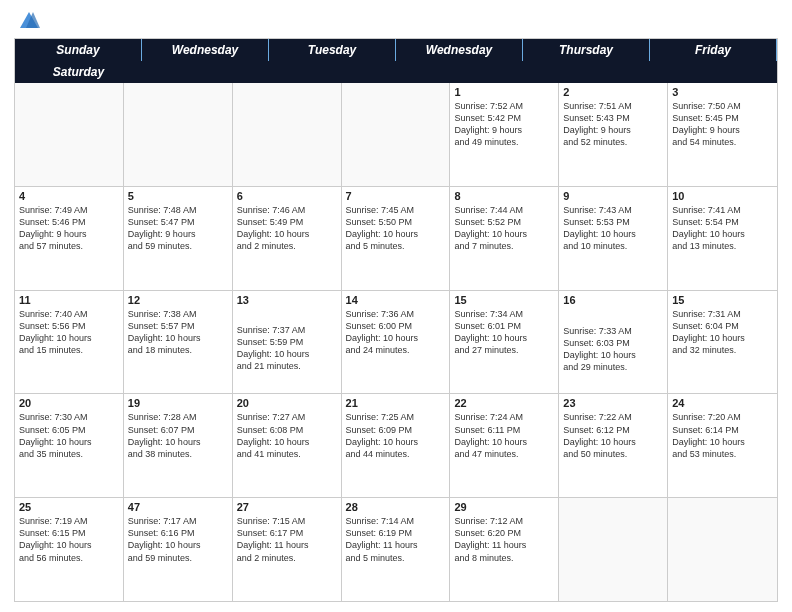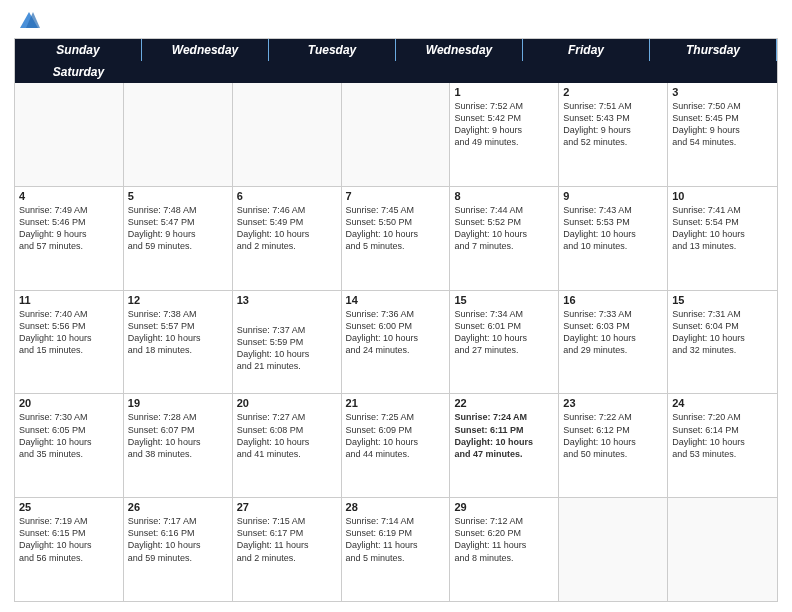--- a/index.html
+++ b/index.html
@@ -137,22 +137,22 @@
       <div class="subtitle"></div>
     </div>
   </div>
 
   <div class="calendar">
     <div class="cal-header">
     <div class="cal-header-cell">Sunday</div>
         <div class="cal-header-cell">Wednesday</div>
         <div class="cal-header-cell">Tuesday</div>
         <div class="cal-header-cell">Wednesday</div>
+        <div class="cal-header-cell">Thursday</div>
         <div class="cal-header-cell">Friday</div>
-        <div class="cal-header-cell">Thursday</div>
         <div class="cal-header-cell">Saturday</div>
       </div>
     <div class="cal-body">
     <div class="cal-row">
           <div class="cal-cell empty"></div>
           <div class="cal-cell empty"></div>
           <div class="cal-cell empty"></div>
           <div class="cal-cell empty"></div>
           <div class="cal-cell">
             <div class="day-num">1</div>
@@ -258,21 +258,21 @@
           </div>
           <div class="cal-cell">
             <div class="day-num">15</div>
             <div class="cell-text" style="white-space: pre-line;">Sunrise: 7:34 AM
 Sunset: 6:01 PM
 Daylight: 10 hours
 and 27 minutes.</div>
           </div>
           <div class="cal-cell">
             <div class="day-num">16</div>
-            <div class="cell-text" style="white-space: pre-line;">Sunrise: 7:33 AM
+            <div class="cell-text" style="white-space: pre-line; margin-top: 17px;">Sunrise: 7:33 AM
 Sunset: 6:03 PM
 Daylight: 10 hours
 and 29 minutes.</div>
           </div>
           <div class="cal-cell">
             <div class="day-num">15</div>
             <div class="cell-text" style="white-space: pre-line;">Sunrise: 7:31 AM
 Sunset: 6:04 PM
 Daylight: 10 hours
 and 32 minutes.</div>
@@ -302,21 +302,21 @@
           </div>
           <div class="cal-cell">
             <div class="day-num">21</div>
             <div class="cell-text" style="white-space: pre-line;">Sunrise: 7:25 AM
 Sunset: 6:09 PM
 Daylight: 10 hours
 and 44 minutes.</div>
           </div>
           <div class="cal-cell">
             <div class="day-num">22</div>
-            <div class="cell-text" style="white-space: pre-line; font-weight: bold;">Sunrise: 7:24 AM
+            <div class="cell-text" style="white-space: pre-line;">Sunrise: 7:24 AM
 Sunset: 6:11 PM
 Daylight: 10 hours
 and 47 minutes.</div>
           </div>
           <div class="cal-cell">
             <div class="day-num">23</div>
             <div class="cell-text" style="white-space: pre-line;">Sunrise: 7:22 AM
 Sunset: 6:12 PM
 Daylight: 10 hours
 and 50 minutes.</div>
@@ -331,21 +331,21 @@
         </div>
         <div class="cal-row">
           <div class="cal-cell">
             <div class="day-num">25</div>
             <div class="cell-text" style="white-space: pre-line;">Sunrise: 7:19 AM
 Sunset: 6:15 PM
 Daylight: 10 hours
 and 56 minutes.</div>
           </div>
           <div class="cal-cell">
-            <div class="day-num">26</div>
+            <div class="day-num">47</div>
             <div class="cell-text" style="white-space: pre-line;">Sunrise: 7:17 AM
 Sunset: 6:16 PM
 Daylight: 10 hours
 and 59 minutes.</div>
           </div>
           <div class="cal-cell">
             <div class="day-num">27</div>
             <div class="cell-text" style="white-space: pre-line;">Sunrise: 7:15 AM
 Sunset: 6:17 PM
 Daylight: 11 hours

